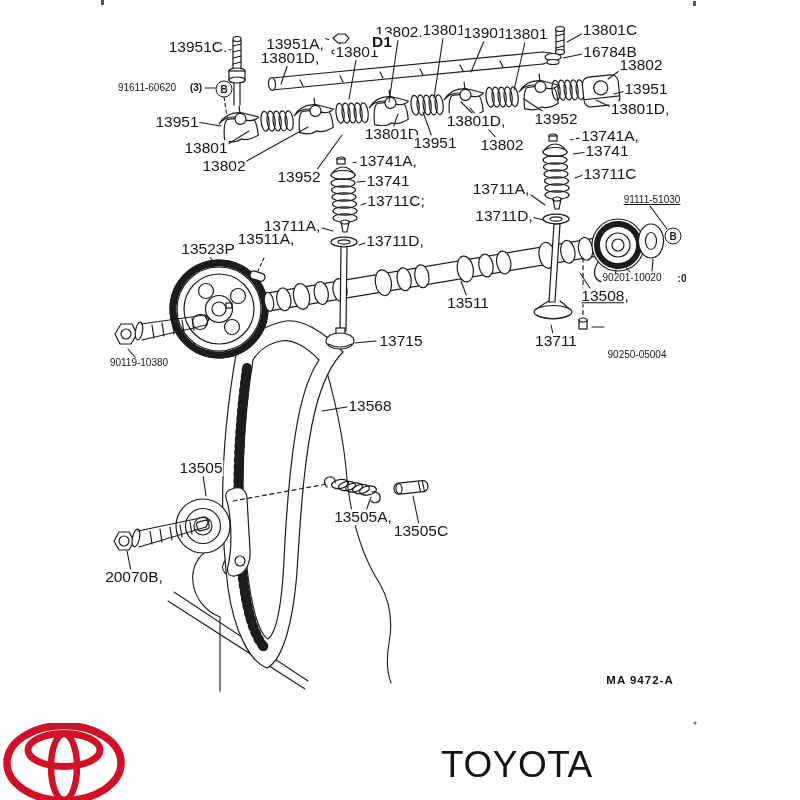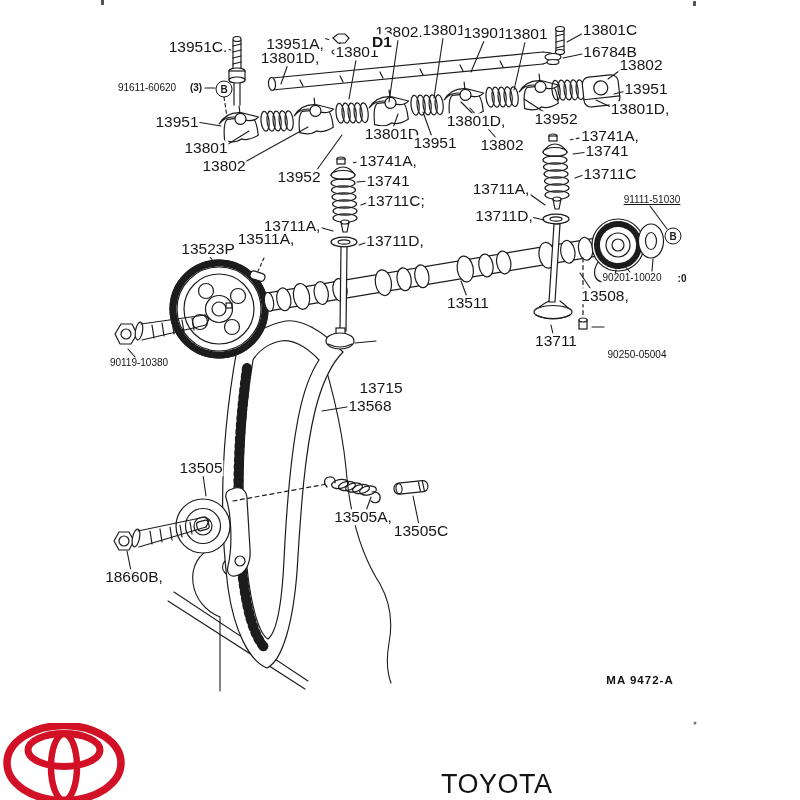--- a/index.html
+++ b/index.html
@@ -10,22 +10,22 @@
   .lbl{position:absolute;transform:translate(-50%,-50%);color:#161616;white-space:nowrap;
        background:#fff;line-height:1;padding:0 1px;}
   .lg{font-size:15.5px;}
   .sm{font-size:10px;}
   .b{font-weight:bold;}
   .circle-b{position:absolute;transform:translate(-50%,-50%);width:15px;height:15px;
       border:1.6px solid #1c1c1c;border-radius:50%;background:#fff;color:#1c1c1c;
       font-size:10px;font-weight:bold;display:flex;align-items:center;justify-content:center;}
   .refcode{position:absolute;transform:translate(-50%,-50%);font-size:11.5px;font-weight:bold;
       letter-spacing:1px;color:#111;}
-  #footer-line{position:absolute;left:441px;top:769px;display:flex;gap:14px;
-      font-size:27px;color:#141414;letter-spacing:0.5px;}
+  #footer-line{position:absolute;left:441px;top:744px;display:flex;gap:14px;
+      font-size:37px;color:#141414;letter-spacing:0.5px;}
 </style>
 </head>
 <body>
 
 <div id="stage">
 
 <svg id="art" width="800" height="800" viewBox="0 0 800 800">
   <defs>
     <g id="stand">
       <path d="M-17,15 Q-17,-3 -12,-6 L12,-6 Q17,-3 17,13 Q6,18 0,15 Q-7,19 -17,15 Z" fill="#fff"></path>
@@ -347,31 +347,31 @@
       <div class="lbl lg" style="left: 610px; top: 174px;">13711C</div>
       <div class="lbl lg" style="left: 292px; top: 226px;">13711A,</div>
       <div class="lbl lg" style="left: 501px; top: 189px;">13711A,</div>
       <div class="lbl lg" style="left: 395px; top: 241px;">13711D,</div>
       <div class="lbl lg" style="left: 504px; top: 216px;">13711D,</div>
       <div class="lbl sm" style="left: 652px; top: 200px; text-decoration: underline;">91111-51030</div>
       <div class="lbl lg" style="left: 208px; top: 249px;">13523P</div>
       <div class="lbl lg" style="left: 266px; top: 239px;">13511A,</div>
       <div class="lbl sm" style="left: 632px; top: 278px;">90201-10020</div>
       <div class="lbl sm b" style="left: 682px; top: 279px;">:0</div>
-      <div class="lbl lg" style="left: 605px; top: 296px;">13508,</div>
+      <div class="lbl lg" style="left: 605px; top: 296px; text-decoration: underline;">13508,</div>
       <div class="lbl lg" style="left: 468px; top: 303px;">13511</div>
       <div class="lbl sm" style="left: 637px; top: 327px; margin-top: 28px;">90250-05004</div>
       <div class="lbl sm" style="left: 139px; top: 363px;">90119-10380</div>
-      <div class="lbl lg" style="left: 381px; top: 341px; margin-top: 47px;">13715</div>
+      <div class="lbl lg" style="left: 401px; top: 341px;">13715</div>
       <div class="lbl lg" style="left: 556px; top: 341px;">13711</div>
       <div class="lbl lg" style="left: 370px; top: 406px;">13568</div>
       <div class="lbl lg" style="left: 201px; top: 468px;">13505</div>
       <div class="lbl lg" style="left: 363px; top: 517px;">13505A,</div>
       <div class="lbl lg" style="left: 421px; top: 531px;">13505C</div>
-      <div class="lbl lg" style="left: 134px; top: 577px;">18660B,</div>
+      <div class="lbl lg" style="left: 134px; top: 577px;">20070B,</div>
     </div>
 
 <div class="circle-b" style="left:224px;top:89px;">B</div>
 <div class="circle-b" style="left:673px;top:236px;">B</div>
 
 <div class="refcode" style="left:640px;top:680px;">MA 9472-A</div>
 
 <svg width="124" height="80" style="position:absolute;left:2px;top:723px;">
   <g fill="none" style="stroke:var(--brand,#d21026)">
     <ellipse cx="62" cy="40" rx="57" ry="37.5" stroke-width="7.5"></ellipse>

